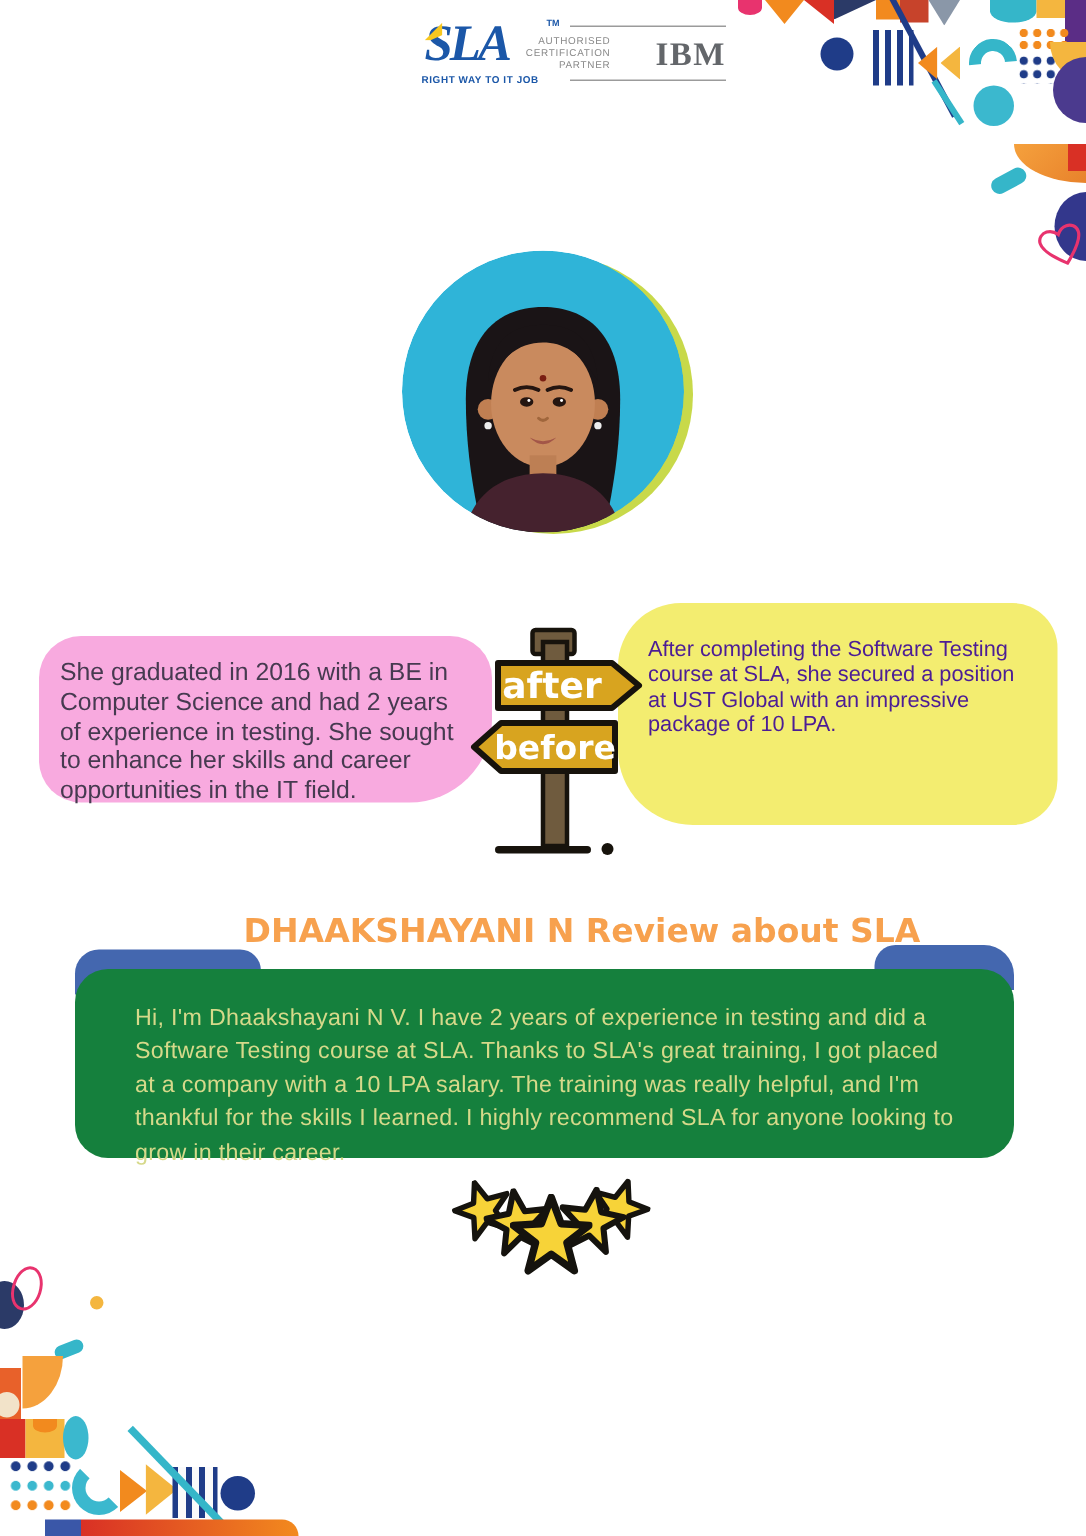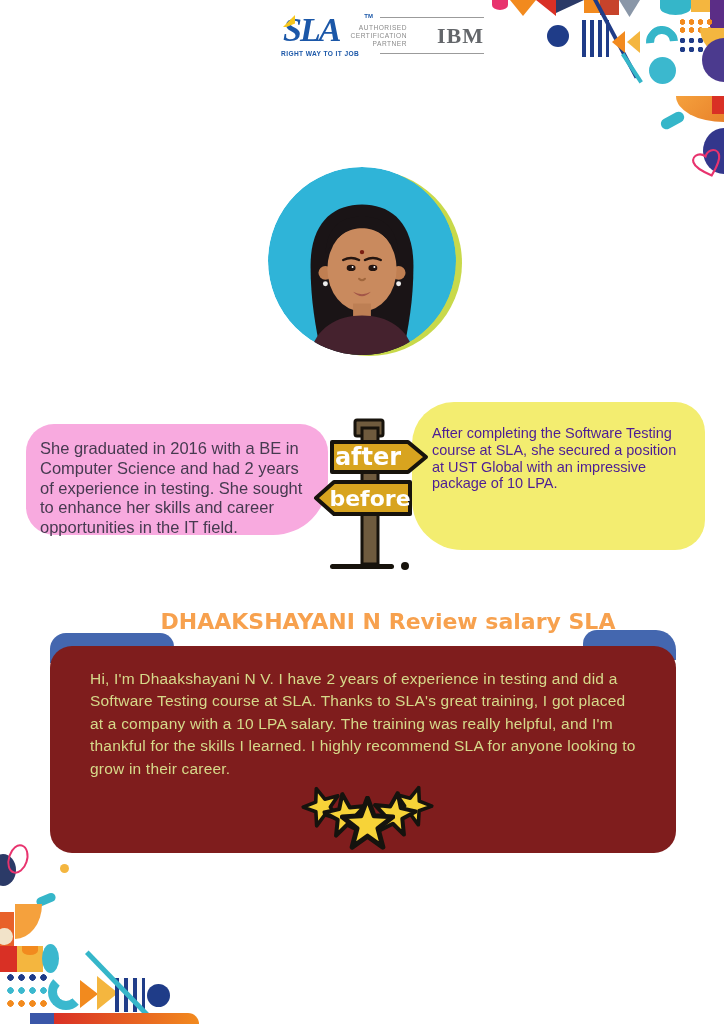--- a/index.html
+++ b/index.html
@@ -44,21 +44,21 @@
   .yellow-box{position:absolute;left:412px;top:402px;width:293px;height:148px;background:#F3ED70;
               border-radius:42px 30px 30px 50px;z-index:2;}
   .yellow-box p{margin:23px 14px 0 20px;font-size:14.5px;line-height:1.16;color:#4c1d95;}
   .signpost{position:absolute;left:310px;top:414px;z-index:4;}
   .sign-text{font-family:"DejaVu Sans",sans-serif;font-weight:700;fill:#fff;}
 
   
   .review-heading{position:absolute;left:98px;top:609px;width:580px;z-index:2;text-align:center;
                   font-family:"DejaVu Sans",sans-serif;font-weight:700;font-size:22px;color:#F7A14E;}
   .blue-tab{position:absolute;background:#4467AF;z-index:1;}
-  .blue-main{position:absolute;left:50px;top:646px;width:626px;height:207px;background:#7f1d1d;
+  .blue-main{position:absolute;left:50px;top:646px;width:626px;height:126px;background:#15803d;
              border-radius:22px;z-index:2;}
   .blue-main p{margin:22px 38px 0 40px;font-size:15.5px;line-height:1.45;color:#D6D98A;letter-spacing:.2px;}
   .stars-layer{position:absolute;left:290px;top:775px;width:160px;height:80px;z-index:5;}
   .stars-layer svg{position:absolute;}
 </style>
 </head>
 <body>
 
 <div class="poster">
 
@@ -172,21 +172,21 @@
     <rect x="45" y="6" width="28" height="16" rx="2" fill="#6F5B3E" stroke="#17130C" stroke-width="3"></rect>
     <rect x="52" y="14" width="16" height="136" fill="#6F5B3E" stroke="#17130C" stroke-width="3"></rect>
     <polygon points="22,28 98,28 116,43 98,58 22,58" fill="#D8A41F" stroke="#17130C" stroke-width="4" stroke-linejoin="round"></polygon>
     <text class="sign-text" x="58" y="51" font-size="24" text-anchor="middle">after</text>
     <polygon points="100,68 24,68 6,84 24,100 100,100" fill="#D8A41F" stroke="#17130C" stroke-width="4" stroke-linejoin="round"></polygon>
     <text class="sign-text" x="60" y="92" font-size="22" text-anchor="middle">before</text>
     <rect x="20" y="150" width="64" height="5" rx="2.5" fill="#17130C"></rect>
     <circle cx="95" cy="152" r="4" fill="#17130C"></circle>
   </svg>
 
-  <div class="review-heading">DHAAKSHAYANI N  Review salary SLA</div>
+  <div class="review-heading">DHAAKSHAYANI N  Review about SLA</div>
   <i class="blue-tab" style="left:50px;top:633px;width:124px;height:30px;border-radius:16px 14px 0 0"></i>
   <i class="blue-tab" style="left:583px;top:630px;width:93px;height:30px;border-radius:14px 20px 0 0"></i>
   <div class="blue-main">
     <p>Hi, I'm Dhaakshayani N V. I have 2 years of experience in testing and did a Software Testing course at SLA. Thanks to SLA's great training, I got placed at a company with a 10 LPA salary. The training was really helpful, and I'm thankful for the skills I learned. I highly recommend SLA for anyone looking to grow in their career.</p>
   </div>
   <div class="stars-layer" id="stars-layer">
       <svg viewBox="0 0 100 100" style="left: 12px; top: 11px; width: 40px; height: 40px; transform: rotate(-18deg); z-index: 1;">
         <path d="M50 4 L62 36 L96 38 L69 59 L78 93 L50 73 L22 93 L31 59 L4 38 L38 36 Z" fill="#F7D338" stroke="#15130E" stroke-width="9" stroke-linejoin="round"></path>
       </svg>
       <svg viewBox="0 0 100 100" style="left: 33px; top: 17px; width: 45px; height: 45px; transform: rotate(-9deg); z-index: 2;">

